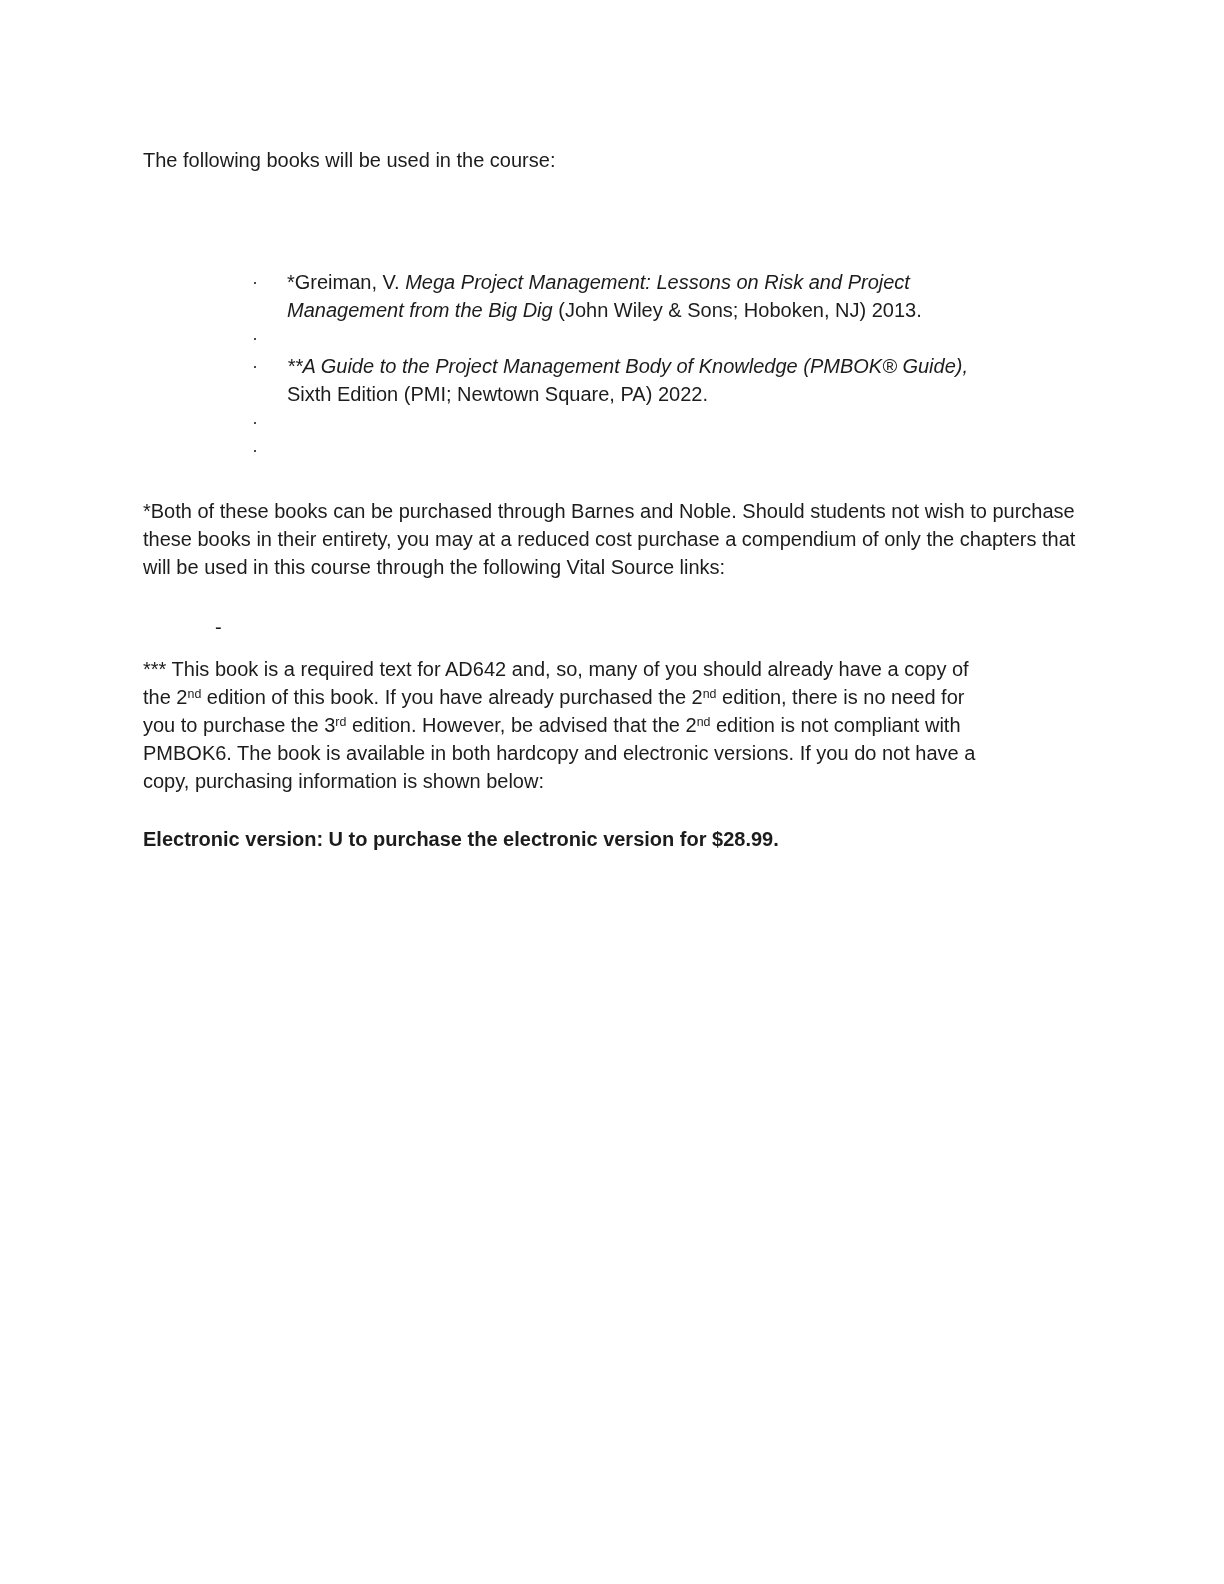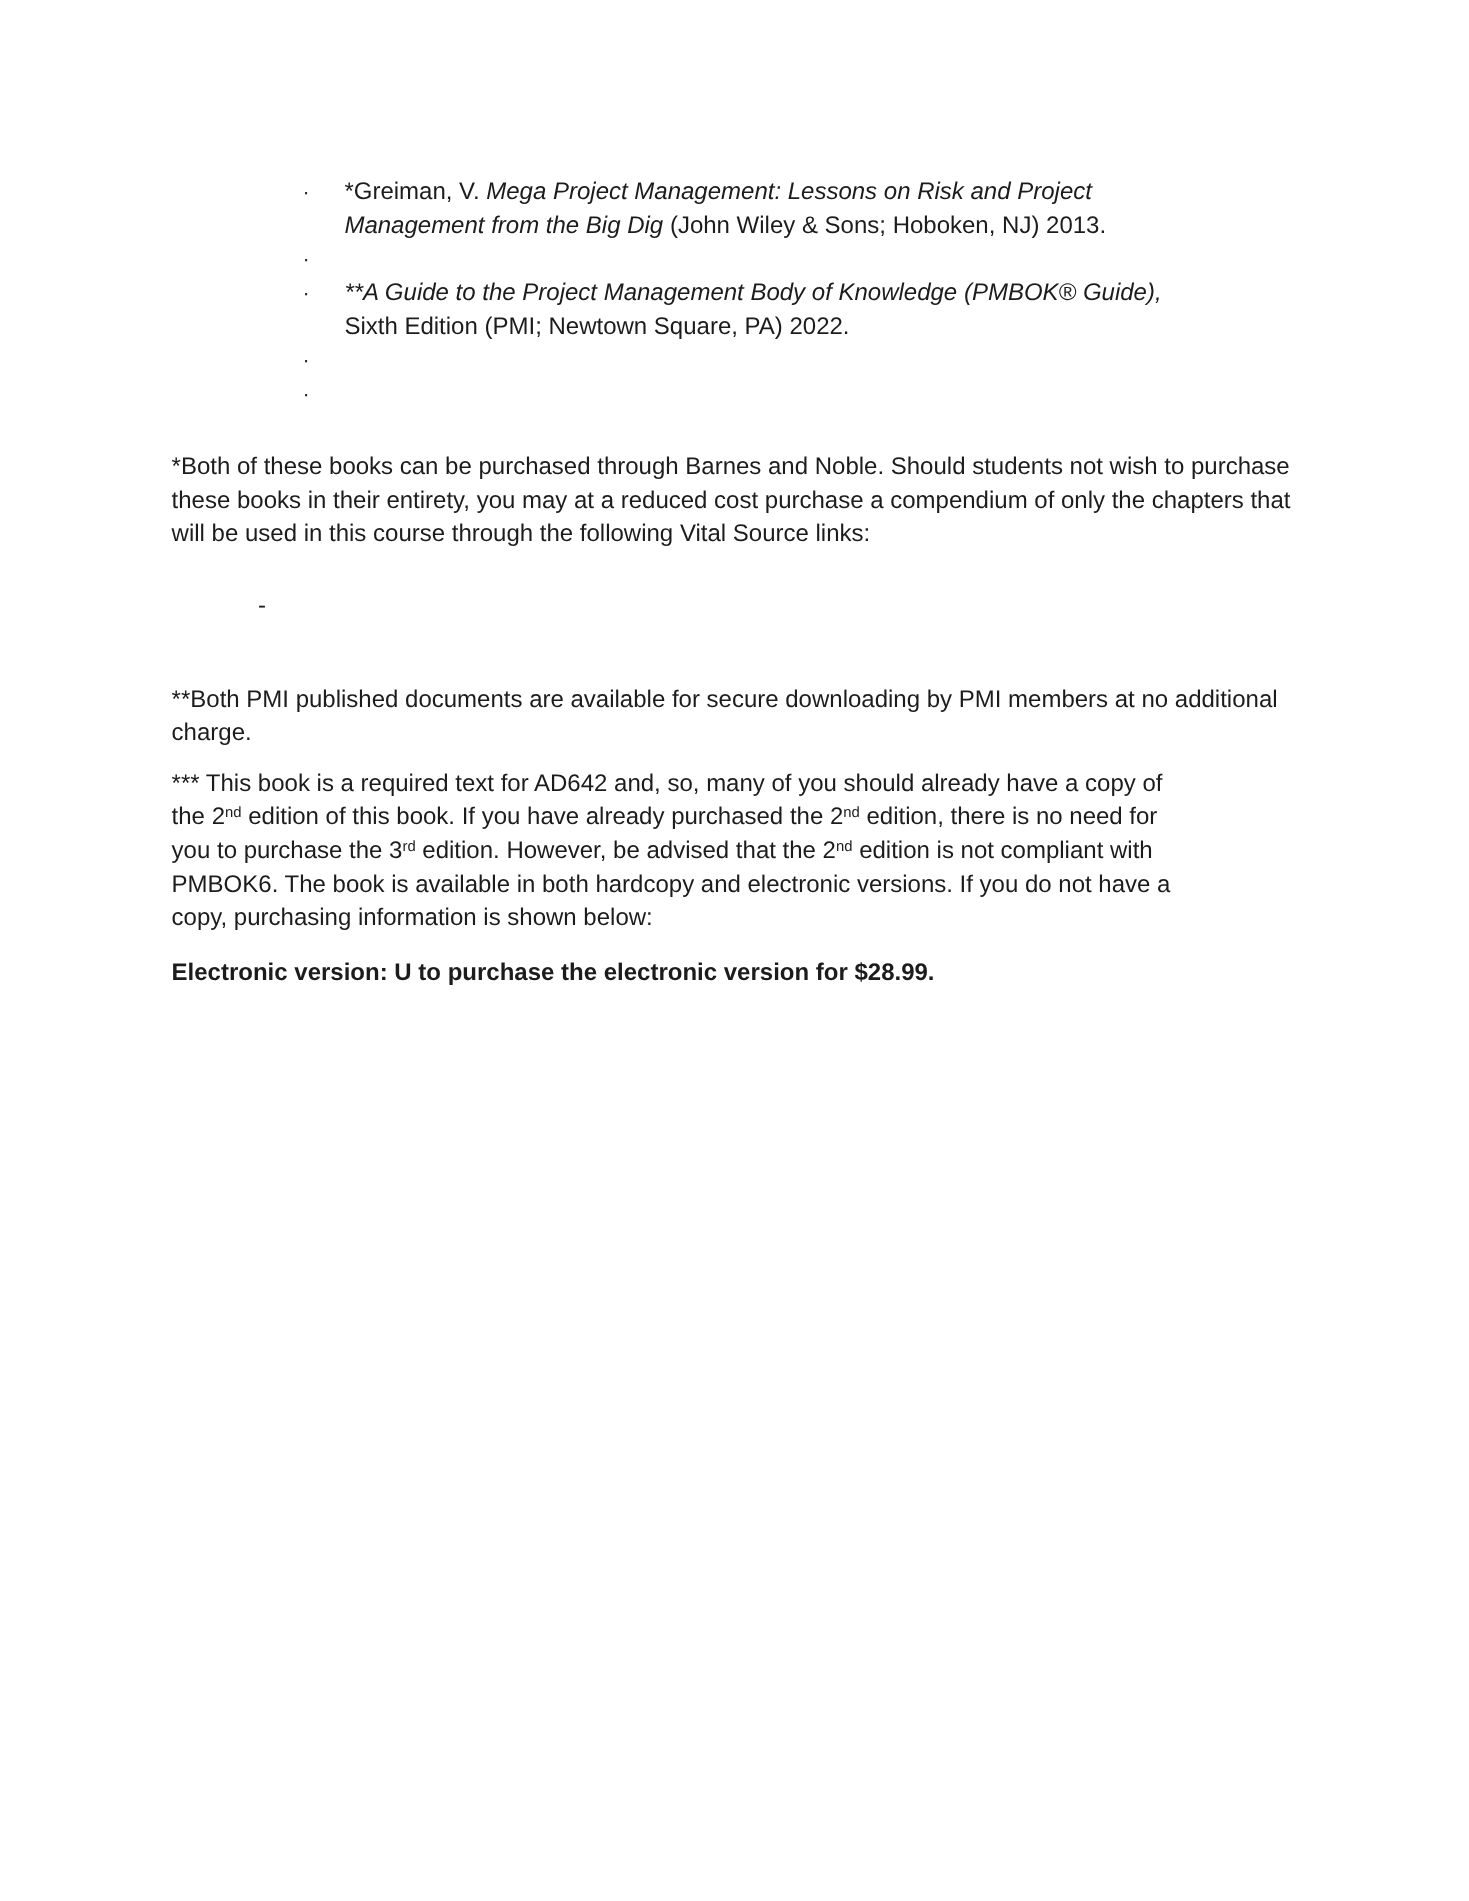--- a/index.html
+++ b/index.html
@@ -29,41 +29,42 @@
     font-size: 18px;
   }
   .book-text { width: 728px; }
 
   .para { margin-top: 20px; }
   .para-barnes { margin-top: 33px; max-width: 938px; }
   .dash-row { margin-top: 32px; padding-left: 72px; }
   .para-pmi { margin-top: 50px; max-width: 938px; }
   .para-required { margin-top: 14px; max-width: 854px; }
   .para-print { margin-top: 56px; max-width: 856px; white-space: pre-wrap; }
-  .para-electronic { margin-top: 18px; max-width: 856px; }
+  .para-electronic { margin-top: 30px; max-width: 856px; }
 
   sup {
     font-size: 0.62em;
     line-height: 0;
     vertical-align: baseline;
     position: relative;
     top: -0.45em;
   }
 
   a.link {
     text-decoration: underline;
     cursor: pointer;
     font-weight: inherit;
   }
 </style>
 </head>
 <body>
 
 <div class="page">
 
+  <p class="intro">The following books will be used in the course:</p>
 
   <div class="book-list">
 
     <div class="book-row">
       <span class="bullet">·</span>
       <span class="book-text"><span>*Greiman, V. </span><span class="it">Mega Project Management: Lessons on Risk and Project Management from the Big Dig</span><span> (John Wiley &amp; Sons; Hoboken, NJ) 2013.</span></span>
     </div>
 
     <div class="book-row">
       <span class="bullet">·</span>
@@ -81,20 +82,19 @@
     <div class="book-row">
       <span class="bullet">·</span>
     </div>
 
   </div>
 
   <p class="para para-barnes">*Both of these books can be purchased through Barnes and Noble. Should students not wish to purchase these books in their entirety, you may at a reduced cost purchase a compendium of only the chapters that will be used in this course through the following Vital Source links:</p>
 
   <div class="dash-row">-</div>
 
-  <p class="para para-pmi">**Both PMI published documents are available for secure downloading by PMI members at no additional charge.</p>
 
   <p class="para para-required"><span>*** This book is a required text for AD642 and, so, many of you should already have a copy of the 2</span><sup>nd</sup><span> edition of this book. If you have already purchased the 2</span><sup>nd</sup><span> edition, there is no need for you to purchase the 3</span><sup>rd</sup><span> edition. However, be advised that the 2</span><sup>nd</sup><span> edition is not compliant with PMBOK6. The book is available in both hardcopy and electronic versions. If you do not have a copy, purchasing information is shown below:</span></p>
 
 
   <p class="para para-electronic bold">Electronic version: U to purchase the electronic version for $28.99.</p>
 
 </div>
 
 </body></html>

